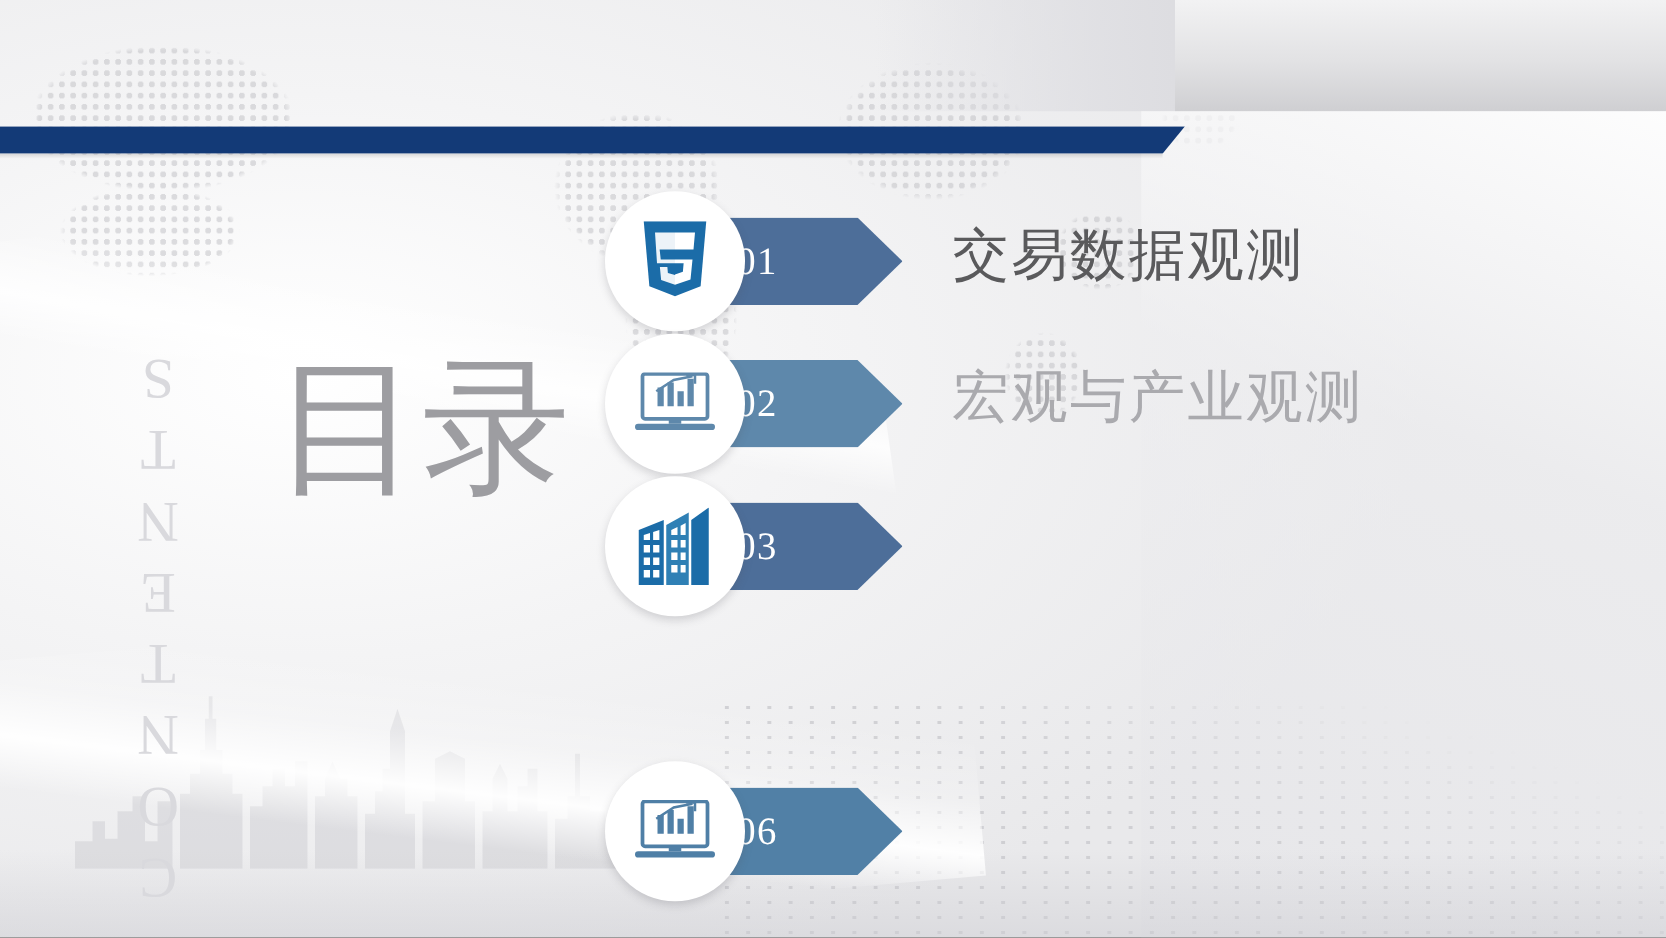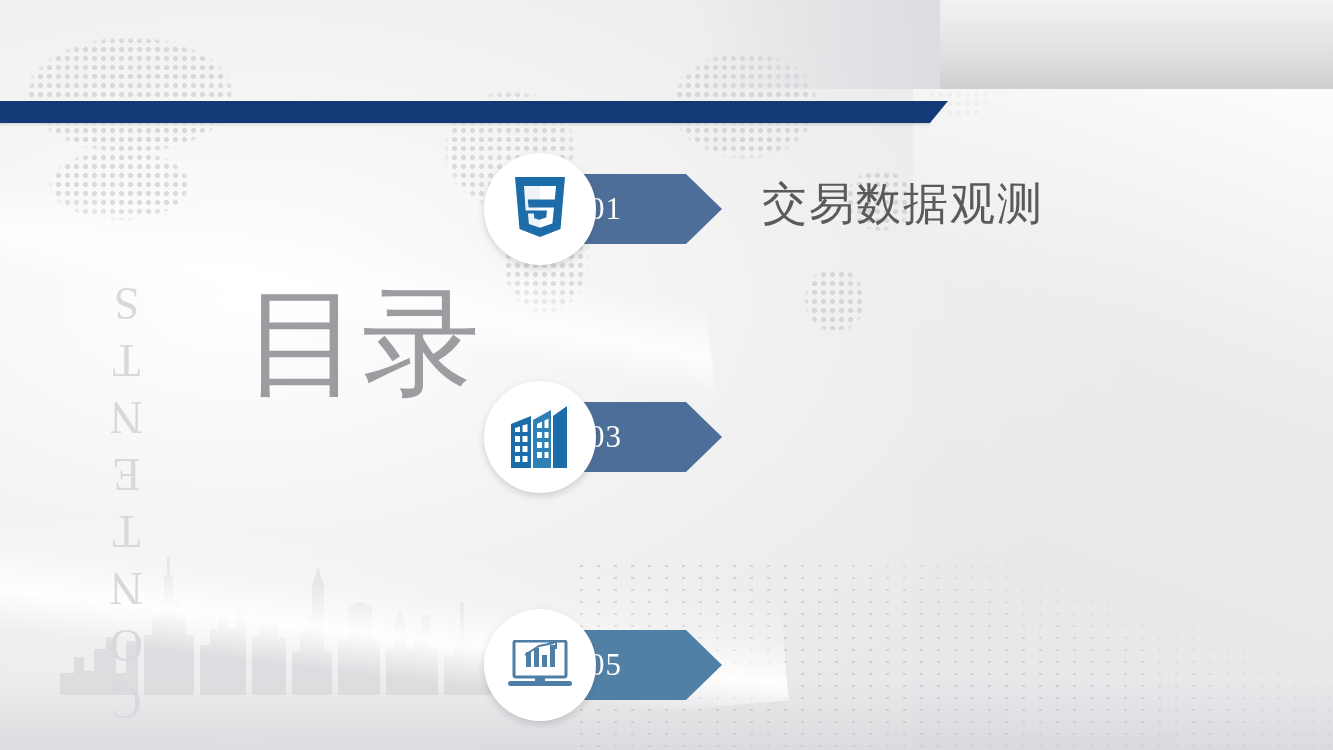--- a/index.html
+++ b/index.html
@@ -91,22 +91,22 @@
     position:absolute;left:100px;top:272px;
     font-family:"Liberation Serif", serif;
     font-size:46px;letter-spacing:6px;
     color:#d9d9dd;
     writing-mode:vertical-rl;
     text-orientation:upright;
     transform:rotate(180deg);
     white-space:nowrap;
   }
   .mulu{
-    position:absolute;left:244px;top:282px;
-    font-family:Liberation Sans, sans-serif;
+    position:absolute;left:220px;top:282px;
+    font-family:Liberation Serif, serif;
     font-size:118px;line-height:1.03;
     color:#9d9da1;
     letter-spacing:0;
   }
 
   
   .rows{position:absolute;left:0;top:0;width:100%;height:100%;}
   .row{position:absolute;left:484px;height:112px;width:830px;}
   .arrow{
     position:absolute;left:56px;top:21px;width:182px;height:70px;
@@ -176,20 +176,40 @@
             <path fill="#1b6ca8" d="M4 0 L54 0 L49.5 52 L29 60 L8.5 52 Z"></path>
             <path fill="#ffffff" d="M29 9 L45 9 L43.8 22.5 L29 22.5 L29 30.5 L43 30.5 L41.4 46.5 L29 50.8 L29 42.6 L35.3 40.4 L35.9 33.5 L29 33.5 Z"></path>
             <path fill="#ffffff" opacity=".92" d="M29 9 L13 9 L14.6 33.5 L29 33.5 L29 30.5 L17.6 30.5 L16.7 22.5 L29 22.5 Z"></path>
             <path fill="#ffffff" opacity=".92" d="M16.9 36.5 L22.9 36.5 L23.3 41.3 L29 42.9 L29 50.8 L17.9 47 Z"></path>
           </svg>
         </span>
       </div>
       <div class="row-title" style="color: rgb(90, 90, 92);">交易数据观测</div>
     </div>
 
+    <div class="row" id="row1" style="top: 267px;">
+      <div class="arrow" style="background: rgb(94, 136, 171);"></div>
+      <div class="arrow-num">02</div>
+      <div class="circle">
+        <span>
+          <svg width="64" height="50" viewBox="0 0 64 50" aria-hidden="true">
+            <rect x="6" y="1" width="52" height="36" rx="2" fill="none" stroke="#5e88ab" stroke-width="3"></rect>
+            <rect x="18" y="12" width="5" height="15" fill="#5e88ab"></rect>
+            <rect x="26" y="8" width="5" height="19" fill="#5e88ab"></rect>
+            <rect x="34" y="15" width="5" height="12" fill="#5e88ab"></rect>
+            <rect x="42" y="5" width="5" height="22" fill="#5e88ab"></rect>
+            <path d="M17 15 L31 6 L46 3" fill="none" stroke="#5e88ab" stroke-width="2"></path>
+            <path d="M41 2 L48 2 L48 9" fill="none" stroke="#5e88ab" stroke-width="2"></path>
+            <rect x="0" y="41" width="64" height="5" rx="2.5" fill="#5e88ab"></rect>
+            <rect x="27" y="37" width="10" height="4" fill="#5e88ab"></rect>
+          </svg>
+        </span>
+      </div>
+      <div class="row-title" style="color: rgb(170, 170, 174);">宏观与产业观测</div>
+    </div>
 
     <div class="row" id="row2" style="top: 381px; text-align: right;">
       <div class="arrow" style="background: rgb(77, 110, 153);"></div>
       <div class="arrow-num">03</div>
       <div class="circle">
         <span>
           <svg width="62" height="62" viewBox="0 0 62 62" aria-hidden="true">
             <path fill="#1b6ca8" d="M2 62 L2 18 L22 10 L22 62 Z"></path>
             <path fill="#ffffff" d="M6 22 L11 20.4 L11 26 L6 26 Z M13.5 19.6 L18.5 18 L18.5 26 L13.5 26 Z
                                      M6 30 L11 30 L11 36 L6 36 Z M13.5 30 L18.5 30 L18.5 36 L13.5 36 Z
@@ -202,21 +222,21 @@
                                      M28 46 L33 46 L33 52 L28 52 Z M35.5 46 L39.5 46 L39.5 52 L35.5 52 Z"></path>
             <path fill="#1b6ca8" d="M44 62 L44 10 L58 0 L58 62 Z"></path>
           </svg>
         </span>
       </div>
     </div>
 
 
     <div class="row" id="row4" style="top: 609px;">
       <div class="arrow" style="background: rgb(81, 128, 166);"></div>
-      <div class="arrow-num">05</div>
+      <div class="arrow-num">06</div>
       <div class="circle">
         <span>
           <svg width="64" height="50" viewBox="0 0 64 50" aria-hidden="true">
             <rect x="6" y="1" width="52" height="36" rx="2" fill="none" stroke="#4f7fa6" stroke-width="3"></rect>
             <rect x="18" y="12" width="5" height="15" fill="#4f7fa6"></rect>
             <rect x="26" y="8" width="5" height="19" fill="#4f7fa6"></rect>
             <rect x="34" y="15" width="5" height="12" fill="#4f7fa6"></rect>
             <rect x="42" y="5" width="5" height="22" fill="#4f7fa6"></rect>
             <path d="M17 15 L31 6 L46 3" fill="none" stroke="#4f7fa6" stroke-width="2"></path>
             <path d="M41 2 L48 2 L48 9" fill="none" stroke="#4f7fa6" stroke-width="2"></path>

